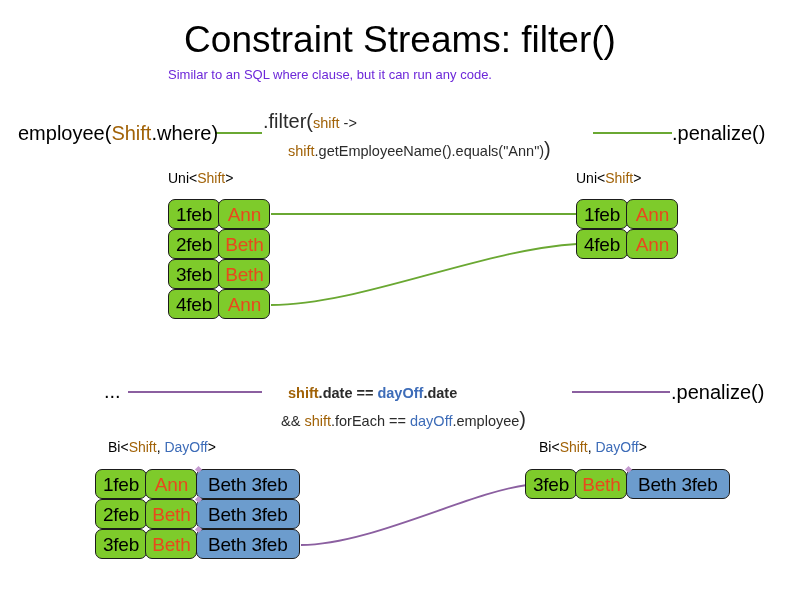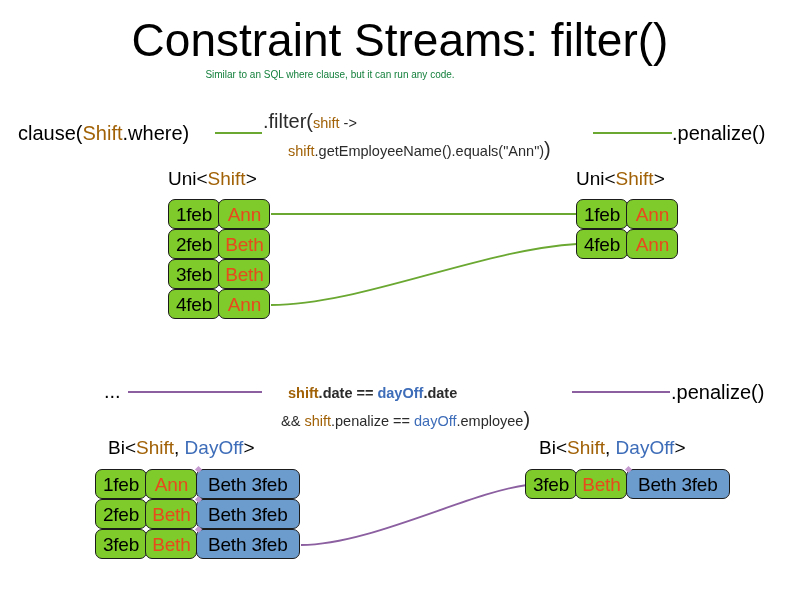--- a/index.html
+++ b/index.html
@@ -17,34 +17,34 @@
     overflow: hidden;
   }
 
   
   .title {
     position: absolute;
     left: 0;
     top: 20px;
     width: 800px;
     text-align: center;
-    font-size: 46px;
+    font-size: 37px;
     line-height: 40px;
     color: #000000;
     white-space: nowrap;
   }
   .subtitle {
     position: absolute;
     left: 0;
     top: 66px;
     width: 660px;
     text-align: center;
-    font-size: 10px;
+    font-size: 13px;
     line-height: 18px;
-    color: #15803d;
+    color: #6d28d9;
     white-space: nowrap;
   }
 
   
   .txt {
     position: absolute;
     white-space: nowrap;
     line-height: 1.18;
   }
   .t20 { font-size: 20px; }
@@ -86,21 +86,21 @@
     margin-right: -1.6px;
   }
   .cell.green-cell { background: #7ecb2b; justify-content: center; }
   .cell.blue-cell  { background: #6c9ccd; }
   .cell .date  { color: #000000; }
   .cell .name  { color: #e8491d; }
   .cell .pair  { color: #000000; }
 
   .grp-label {
     position: absolute;
-    font-size: 19px;
+    font-size: 14px;
     white-space: nowrap;
     line-height: 19px;
   }
 
   
   .joint {
     position: absolute;
     width: 5px;
     height: 5px;
     background: #c49ad0;
@@ -125,21 +125,21 @@
     <path d="M271,305 C360,305 480,250 577,244" fill="none" stroke="#6aa832" stroke-width="1.8"></path>
 
     <line x1="128" y1="392" x2="262" y2="392" stroke="#8b5fa0" stroke-width="1.8"></line>
 
     <line x1="572" y1="392" x2="670" y2="392" stroke="#8b5fa0" stroke-width="1.8"></line>
 
     <path d="M301,545 C370,545 470,492 527,485" fill="none" stroke="#8b5fa0" stroke-width="1.8"></path>
   </svg>
 
   <div class="txt t20" style="left:18px; top:122px;">
-    <span class="black">clause(</span><span class="green">Shift</span><span class="black">.where)</span>
+    <span class="black">employee(</span><span class="green">Shift</span><span class="black">.where)</span>
   </div>
 
   <div class="txt t20" style="left:263px; top:110px;">
     <span class="dark">.filter(</span><span class="green t15">shift</span><span class="dark t15"> -&gt;</span>
   </div>
 
   <div class="txt t15" style="left:288px; top:138px;">
     <span class="green">shift</span><span class="dark">.getEmployeeName().equals("Ann")</span><span class="dark t20">)</span>
   </div>
 
@@ -208,21 +208,21 @@
   </div>
 
   <div class="txt t20 black" style="left:104px; top:380px;">...</div>
 
 
   <div class="txt t15" style="left:288px; top:385px;font-weight:bold;">
     <span class="green">shift</span><span class="dark">.date == </span><span class="blue">dayOff</span><span class="dark">.date</span>
   </div>
 
   <div class="txt t15" style="left:281px; top:408px;">
-    <span class="dark">&amp;&amp; </span><span class="green">shift</span><span class="dark">.penalize == </span><span class="blue">dayOff</span><span class="dark">.employee</span><span class="dark t20">)</span>
+    <span class="dark">&amp;&amp; </span><span class="green">shift</span><span class="dark">.forEach == </span><span class="blue">dayOff</span><span class="dark">.employee</span><span class="dark t20">)</span>
   </div>
 
   <div class="txt t20 black" style="left:671px; top:381px;">.penalize()</div>
 
   <div class="grp">
     <div class="grp-label" style="left:108px; top:438px;">
       <span class="black">Bi&lt;</span><span class="green">Shift</span><span class="black">, </span><span class="blue">DayOff</span><span class="black">&gt;</span>
     </div>
 
     <div class="row" style="left:95px; top:469px;">

